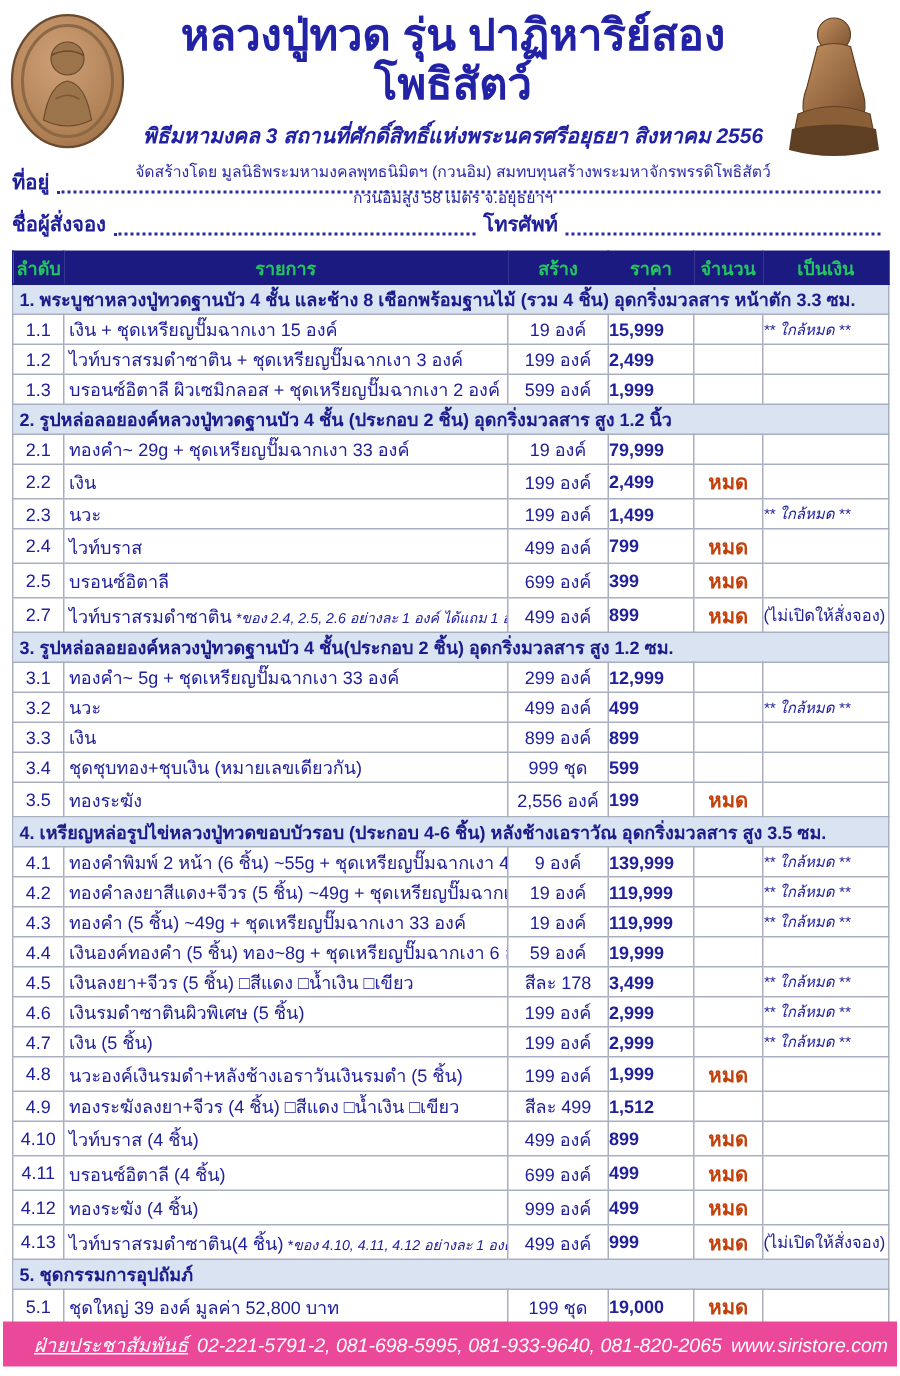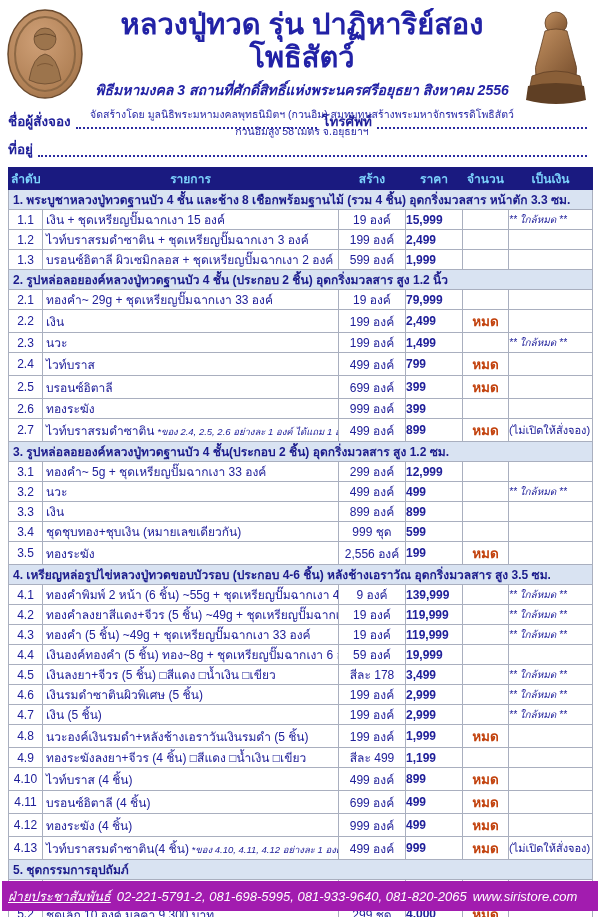--- a/index.html
+++ b/index.html
@@ -21,21 +21,21 @@
   
   .fline { display: flex; align-items: flex-end; margin: 6px 8px 0 8px; height: 22px;
            font-size: 13.5px; font-weight: bold; color: #20209a; }
   .fline .lbl { white-space: nowrap; }
   .dots { flex: 1 1 auto; border-bottom: 2px dotted #2a2aa0; margin: 0 5px 3px 5px; height: 14px; }
   .dots.d1 { flex: 1.15; }
 
   
   table.order { border-collapse: collapse; table-layout: fixed; width: 584px; margin: 7px 8px 0 8px; }
   table.order th {
-    background: #1a1a80; color: #7dd3fc; font-size: 12px; font-weight: bold;
+    background: #1a1a80; color: #22c55e; font-size: 12px; font-weight: bold;
     height: 22px; border: 1px solid #1a1a80; text-align: center; padding: 0 2px;
   }
   table.order td { border: 1px solid #a9afbf; font-size: 12px; color: #20209a; overflow: hidden; white-space: nowrap; }
   tr.sec td {
     background: #d9e3f2; font-weight: bold; height: 19px; padding: 0 0 0 4px;
     font-size: 12px; color: #1b1b8c;
   }
   tr.row td { height: 18px; background: #ffffff; }
   td.c-no { text-align: center; padding: 0 1px; }
   td.c-item { text-align: left; padding: 0 3px; }
@@ -44,22 +44,22 @@
   td.c-qty { text-align: center; }
   td.c-note { text-align: left; }
   td.c-qty.soldout { color: #c2410c; font-weight: bold; font-size: 13.5px; }
   td.c-note.near { font-style: italic; font-size: 10px; }
   td.c-note.plain { font-size: 11px; }
   .remark { font-style: italic; font-size: 9.5px; }
 
   
   .footer-bar {
     position: absolute; left: 2px; right: 2px; bottom: 6px; height: 24px;
-    background: #a21caf; color: #ffffff; display: flex; align-items: center;
-    font-size: 13px; font-style: italic; padding: 15px 6px; gap: 6px; white-space: nowrap;
+    background: #ec4899; color: #ffffff; display: flex; align-items: center;
+    font-size: 13px; font-style: italic; padding: 15px 6px; gap: 6px; white-space: nowrap; justify-content: flex-end;
   }
   .footer-bar .u { text-decoration: underline; }
 </style>
 </head>
 <body>
 
 <div class="page">
 
   <div class="hdr">
     <div class="img-wrap">
@@ -94,28 +94,28 @@
         </defs>
         <circle cx="38" cy="17" r="11" fill="url(#stg)" stroke="#5f3f24" stroke-width="0.8"></circle>
         <path d="M27 25 Q38 21 49 25 L56 52 Q60 62 58 70 L18 70 Q16 62 20 52 Z" fill="url(#stg)" stroke="#5f3f24" stroke-width="0.8"></path>
         <path d="M14 70 Q38 60 62 70 L64 80 Q38 88 12 80 Z" fill="#8a5f38" stroke="#5f3f24" stroke-width="0.8"></path>
         <path d="M10 80 Q38 74 66 80 L68 94 Q38 102 8 94 Z" fill="#5f3f24"></path>
       </svg>
     </div>
   </div>
 
   <div class="fline">
+    <span class="lbl">ที่อยู่</span>
+    <span class="dots"></span>
+  </div>
+
+  <div class="fline">
     <span class="lbl">ชื่อผู้สั่งจอง</span>
     <span class="dots d1"></span>
     <span class="lbl">โทรศัพท์</span>
-    <span class="dots"></span>
-  </div>
-
-  <div class="fline">
-    <span class="lbl">ที่อยู่</span>
     <span class="dots"></span>
   </div>
 
   <table class="order">
     <colgroup>
       <col style="width:34px">
         <col style="width:296px">
         <col style="width:67px">
       <col style="width:57px">
         <col style="width:46px">
@@ -196,28 +196,20 @@
         </tr>
         <tr class="row">
           <td class="c-no">2.5</td>
           <td class="c-item"><span>บรอนซ์อิตาลี</span></td>
           <td class="c-made">699 องค์</td>
           <td class="c-price">399</td>
           <td class="c-qty soldout">หมด</td>
           <td class="c-note"></td>
         </tr>
         <tr class="row">
-          <td class="c-no">2.6</td>
-          <td class="c-item"><span>ทองระฆัง</span></td>
-          <td class="c-made">999 องค์</td>
-          <td class="c-price">399</td>
-          <td class="c-qty"></td>
-          <td class="c-note"></td>
-        </tr>
-        <tr class="row">
           <td class="c-no">2.7</td>
           <td class="c-item"><span>ไวท์บราสรมดำซาติน</span><span class="remark"> *ของ 2.4, 2.5, 2.6 อย่างละ 1 องค์ ได้แถม 1 องค์</span></td>
           <td class="c-made">499 องค์</td>
           <td class="c-price">899</td>
           <td class="c-qty soldout">หมด</td>
           <td class="c-note plain">(ไม่เปิดให้สั่งจอง)</td>
         </tr>
         <tr class="sec">
           <td colspan="6">3. รูปหล่อลอยองค์หลวงปู่ทวดฐานบัว 4 ชั้น(ประกอบ 2 ชิ้น) อุดกริ่งมวลสาร สูง 1.2 ซม.</td>
         </tr>
@@ -325,21 +317,21 @@
           <td class="c-item"><span>นวะองค์เงินรมดำ+หลังช้างเอราวันเงินรมดำ (5 ชิ้น)</span></td>
           <td class="c-made">199 องค์</td>
           <td class="c-price">1,999</td>
           <td class="c-qty soldout">หมด</td>
           <td class="c-note"></td>
         </tr>
         <tr class="row">
           <td class="c-no">4.9</td>
           <td class="c-item"><span>ทองระฆังลงยา+จีวร (4 ชิ้น)  □สีแดง    □น้ำเงิน    □เขียว</span></td>
           <td class="c-made">สีละ 499</td>
-          <td class="c-price">1,199</td>
+          <td class="c-price">1,512</td>
           <td class="c-qty"></td>
           <td class="c-note"></td>
         </tr>
         <tr class="row">
           <td class="c-no">4.10</td>
           <td class="c-item"><span>ไวท์บราส (4 ชิ้น)</span></td>
           <td class="c-made">499 องค์</td>
           <td class="c-price">899</td>
           <td class="c-qty soldout">หมด</td>
           <td class="c-note"></td>

